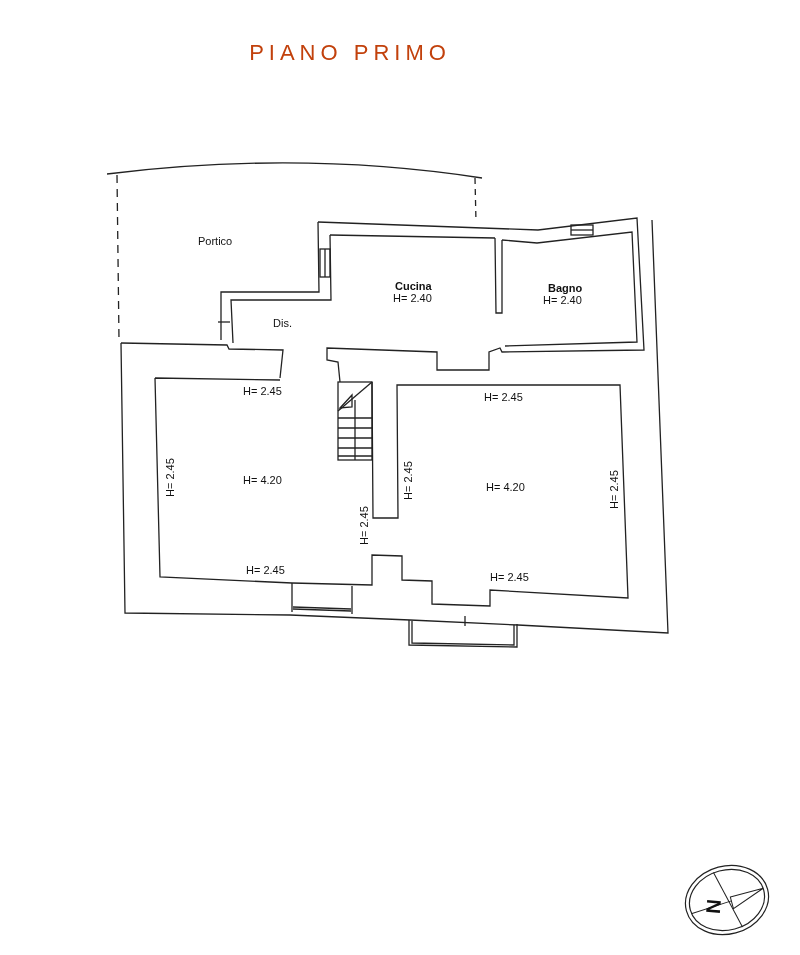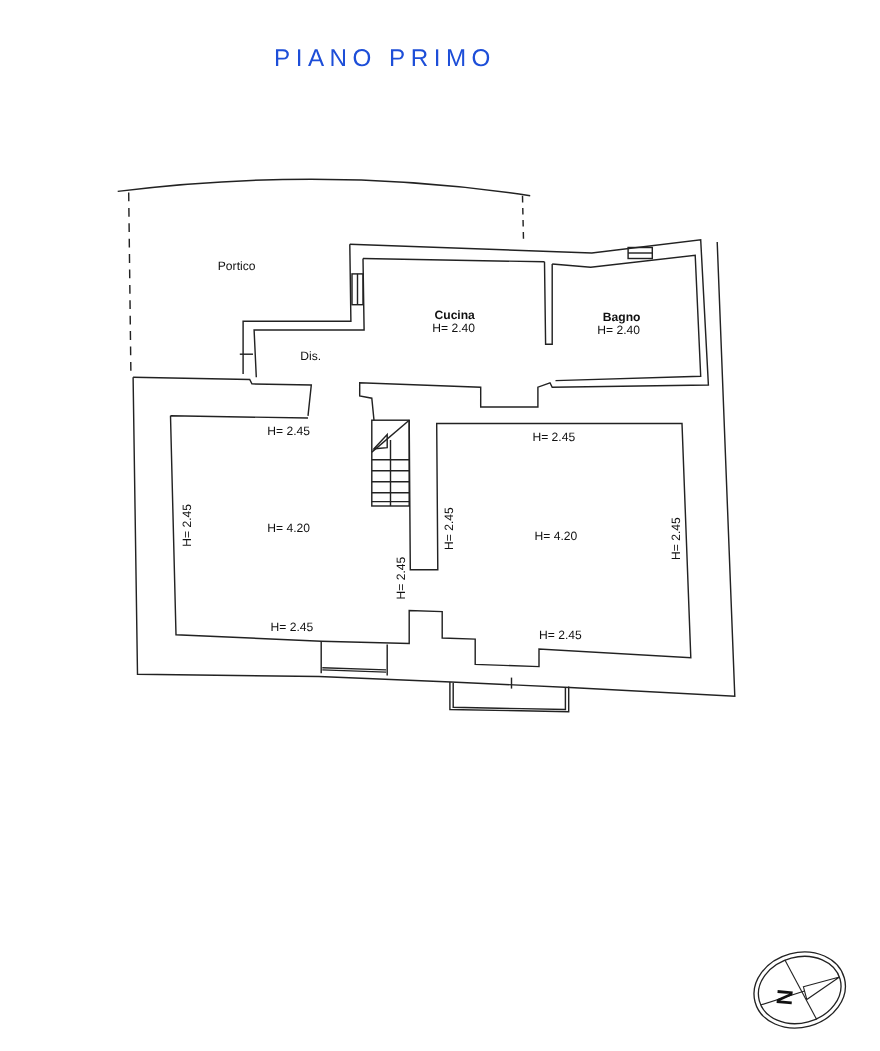--- a/index.html
+++ b/index.html
@@ -1,17 +1,17 @@
 <!DOCTYPE html>
 <html><head>
 <meta charset="utf-8">
 <style>
   html, body { margin:0; padding:0; background:#ffffff; }
   body { width:800px; height:955px; position:relative; overflow:hidden; font-family:"Liberation Sans", sans-serif; }
-  .title { position:absolute; left:0; top:40px; width:700px; text-align:center; font-size:22px; letter-spacing:5px; color:#1d4ed8; font-family:"Liberation Sans", sans-serif; }
+  .title { position:absolute; left:0; top:40px; width:700px; text-align:center; font-size:22px; letter-spacing:5px; color:#c2410c; font-family:"Liberation Sans", sans-serif; }
   svg.plan { position:absolute; left:0; top:0; }
   .lbl { font-family:"Liberation Sans", sans-serif; fill:#111; }
   .lbl-b { font-weight:bold; }
 </style>
 </head>
 <body>
 
 <div class="title">PIANO PRIMO</div>
 
 <svg class="plan" width="800" height="955" viewBox="0 0 800 955">

